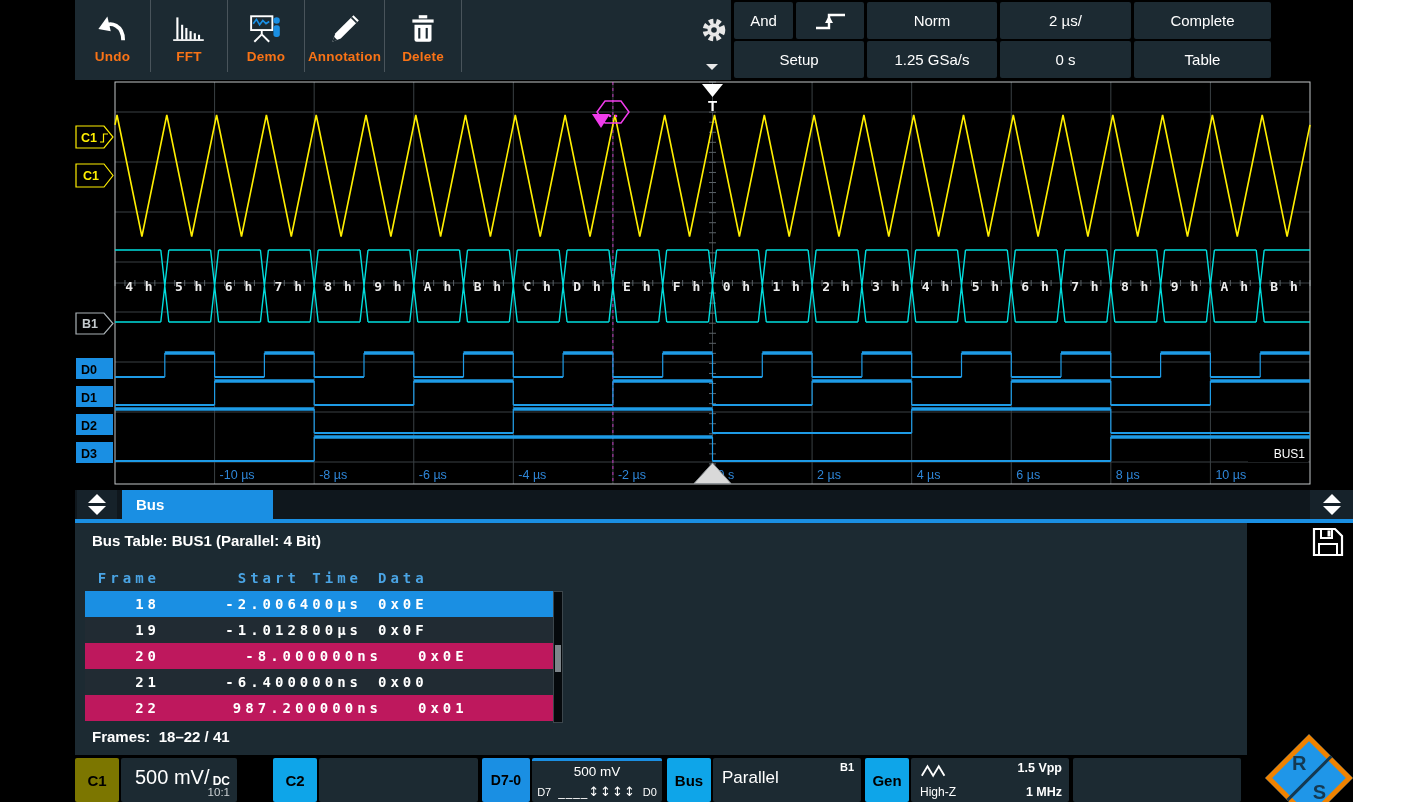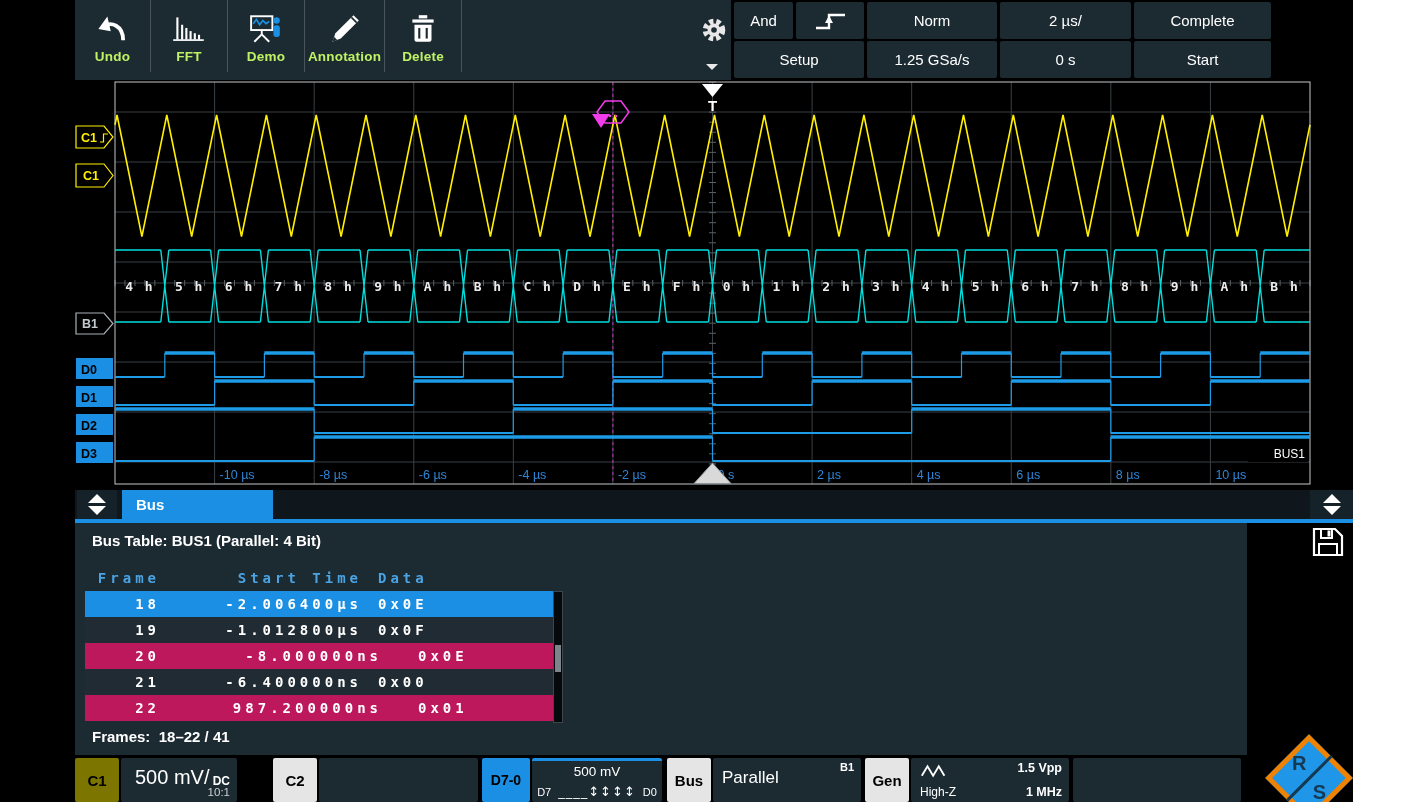--- a/index.html
+++ b/index.html
@@ -3,21 +3,21 @@
 <meta charset="utf-8">
 <style>
   html,body{margin:0;padding:0;background:#ffffff;}
   #screen{position:relative;width:1426px;height:802px;background:#ffffff;overflow:hidden;
           font-family:"Liberation Sans",sans-serif;-webkit-font-smoothing:antialiased;}
   #scope{position:absolute;left:0;top:0;width:1353px;height:802px;background:#000;}
   
   #topbar{position:absolute;left:0;top:0;width:1353px;height:80px;background:#000;}
   #toolbar-left{position:absolute;left:75px;top:0;width:656px;height:80px;background:#1c2a32;}
   .tbtn{position:absolute;top:0;height:72px;border-right:1px solid #49545b;display:flex;flex-direction:column;
-        align-items:center;justify-content:flex-end;padding-bottom:8px;box-sizing:border-box;color:#bef264;}
+        align-items:center;justify-content:flex-end;padding-bottom:8px;box-sizing:border-box;color:#f97316;}
   .tbtn .ticon{position:absolute;top:12px;left:0;right:0;display:flex;justify-content:center;}
   .tbtn .tlabel{font-size:13.5px;font-weight:bold;letter-spacing:.2px;}
   .cell{position:absolute;background:#1c2a32;color:#fff;border-radius:2px;display:flex;
         align-items:center;justify-content:center;font-size:15px;}
   #datetime-cell{flex-direction:column;align-items:flex-end;justify-content:flex-start;
         padding:4px 6px 0 0;box-sizing:border-box;font-size:12px;line-height:1.3;}
   #net-icon{position:absolute;right:14px;bottom:6px;}
   #gear-btn{position:absolute;left:700px;top:16px;width:28px;height:30px;}
   #gear-caret{position:absolute;left:706px;top:64px;width:0;height:0;
         border-left:6px solid transparent;border-right:6px solid transparent;border-top:6px solid #e8e8e8;}
@@ -56,21 +56,21 @@
   .row-sel{background:#1a8fe3;}
   #tbl-scrollbar{position:absolute;left:478px;top:68px;width:8px;height:130px;background:#05090c;border:1px solid #3c464c;}
   #tbl-thumb{position:absolute;left:0px;top:53px;width:6px;height:27px;background:#7d858a;margin:0 1px;}
   #frames-footer{position:absolute;left:17px;top:205px;font-size:15px;font-weight:bold;white-space:pre;}
   
   #statusbar{position:absolute;left:0;top:758px;width:1353px;height:44px;background:#000;}
   .sb-label{position:absolute;top:0;height:44px;display:flex;align-items:center;justify-content:center;
         color:#000;font-weight:bold;font-size:15px;border-radius:2px;}
   .sb-content{position:absolute;top:0;height:44px;background:#1c2a32;color:#fff;border-radius:2px;box-sizing:border-box;}
   .lab-yellow{background:#7c7600;}
-  .lab-gray{background:#e5e5e5;}
+  .lab-gray{background:#0ea5e9;}
   .lab-blue{background:#1a8fe3;}
   #c1-scale{position:absolute;left:14px;top:8px;font-size:20px;}
   #c1-coupling{position:absolute;right:7px;top:16px;font-size:12px;font-weight:bold;}
   #c1-probe{position:absolute;right:7px;bottom:4px;font-size:11.5px;color:#cdd2d5;}
   #d70-content{border-top:3px solid #1a8fe3;}
   #d70-scale{position:absolute;left:0;right:0;top:3px;text-align:center;font-size:13.5px;}
   #d70-bits{position:absolute;left:0;right:0;bottom:3px;display:flex;align-items:baseline;justify-content:center;gap:7px;}
   #d70-bits .small{font-size:11px;}
   #d70-bits .glyphs{font-size:13px;letter-spacing:1px;font-family:"DejaVu Sans",sans-serif;}
   #bus-type{position:absolute;left:9px;top:10px;font-size:17px;}
@@ -188,21 +188,21 @@
     <div class="cell" style="left:734px;top:41px;width:130px;height:37px;">
       <span>Setup</span>
     </div>
     <div class="cell" style="left:867px;top:41px;width:130px;height:37px;">
       <span>1.25 GSa/s</span>
     </div>
     <div class="cell" style="left:1000px;top:41px;width:131px;height:37px;">
       <span>0 s</span>
     </div>
     <div class="cell" style="left:1134px;top:41px;width:137px;height:37px;">
-      <span>Start</span>
+      <span>Table</span>
     </div>
   </div>
 
   <svg id="wave" viewBox="0 80 1353 408">
         <rect x="0" y="80" width="1353" height="408" fill="#000"></rect>
         <line x1="214.58333333333331" y1="82" x2="214.58333333333331" y2="484" stroke="#3a4044" stroke-width="1"></line>
         <line x1="314.16666666666663" y1="82" x2="314.16666666666663" y2="484" stroke="#3a4044" stroke-width="1"></line>
         <line x1="413.75" y1="82" x2="413.75" y2="484" stroke="#3a4044" stroke-width="1"></line>
         <line x1="513.3333333333333" y1="82" x2="513.3333333333333" y2="484" stroke="#3a4044" stroke-width="1"></line>
         <line x1="612.9166666666666" y1="82" x2="612.9166666666666" y2="484" stroke="#3a4044" stroke-width="1"></line>

